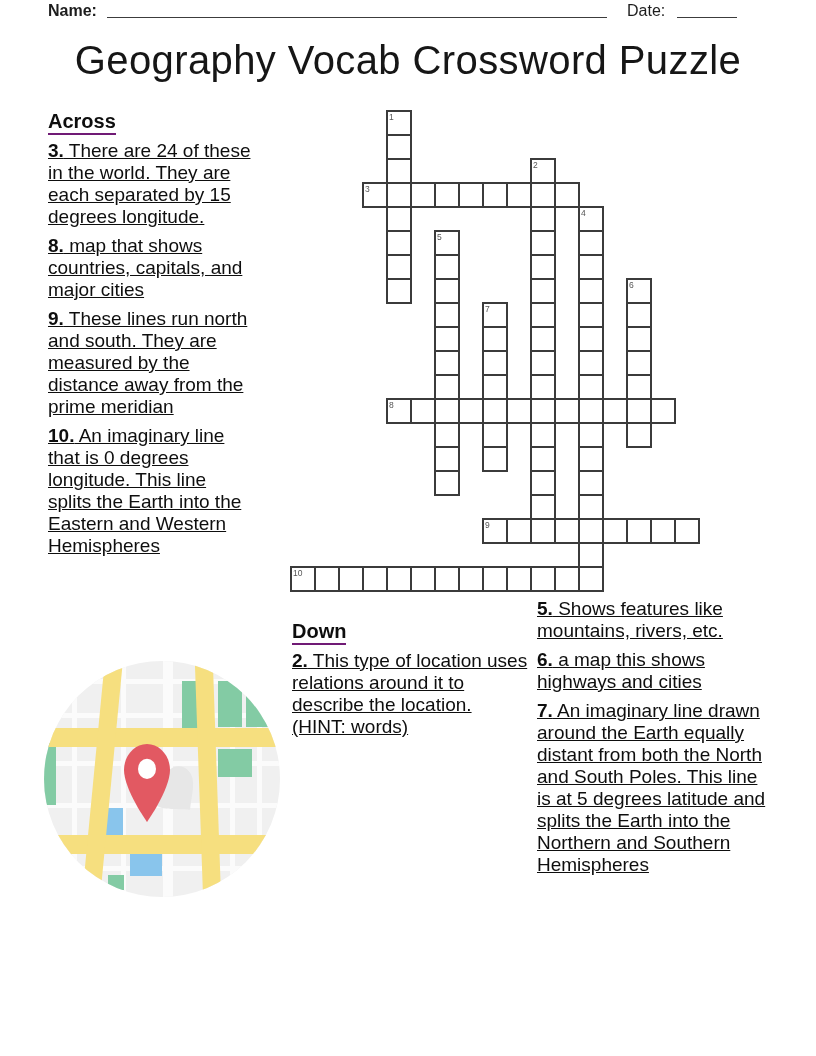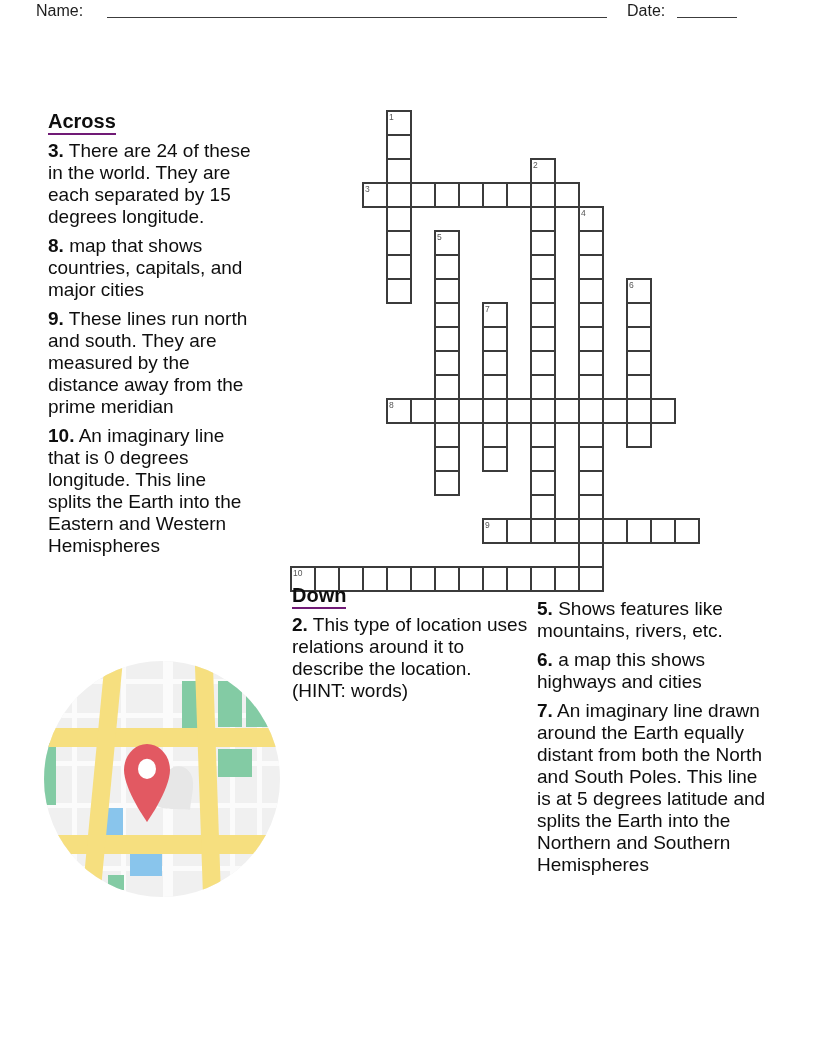--- a/index.html
+++ b/index.html
@@ -1,38 +1,38 @@
 <!DOCTYPE html>
 <html><head>
 <meta charset="utf-8">
 <style>
   html,body{margin:0;padding:0;background:#fff;}
   .page{position:relative;width:816px;height:1056px;background:#ffffff;overflow:hidden;
         font-family:"Liberation Sans",sans-serif;color:#111;}
 
   
   .hdr-label{position:absolute;top:2px;font-size:16px;color:#1d1d1d;}
-  #name-label{left:36px;}
+  #name-label{left:48px;font-weight:bold;}
   #date-label{left:627px;}
   .hdr-line{position:absolute;top:0;height:17px;border-bottom:1.6px solid #3c3c3c;}
   #name-line{left:107px;width:500px;}
   #date-line{left:677px;width:60px;}
 
   
   .title{position:absolute;left:0;right:0;top:38px;margin:0;text-align:center;
          font-size:40px;font-weight:400;color:#161616;letter-spacing:.4px;}
 
   
   .clues-col{position:absolute;font-size:19px;line-height:22px;color:#0e0e0e;}
   #across-col{left:48px;top:110px;width:206px;}
-  #down-left-col{left:292px;top:584px;width:238px;}
+  #down-left-col{left:292px;top:620px;width:238px;}
   #down-right-col{left:537px;top:598px;width:238px;}
   .section-heading{font-size:20px;font-weight:bold;margin:0 0 8px 0;}
   .section-heading span{border-bottom:2px solid #701a75;padding-bottom:1px;}
-  .clue{margin:0 0 7px 0;}
+  .clue{margin:0 0 7px 0;text-decoration:underline;}
   .clue-num{font-weight:bold;}
 
   
   #crossword-grid{position:absolute;left:290px;top:110px;}
   .cw-cell{position:absolute;box-sizing:border-box;border:2px solid #3b3b3b;background:#fff;}
   .cw-num{position:absolute;left:1px;top:0;font-size:8.5px;line-height:10px;color:#555;
           font-family:"Liberation Sans",sans-serif;}
 
   
   .map{position:absolute;left:44px;top:661px;width:236px;height:236px;border-radius:50%;
@@ -47,20 +47,21 @@
 </head>
 <body>
 
 <div class="page">
 
   <span class="hdr-label" id="name-label">Name:</span>
   <span class="hdr-line" id="name-line"></span>
   <span class="hdr-label" id="date-label">Date:</span>
   <span class="hdr-line" id="date-line"></span>
 
+  <h1 class="title">Geography Vocab Crossword Puzzle</h1>
 
   <div class="clues-col" id="across-col">
     <div class="section-heading">
       <span>Across</span>
     </div>
     <div id="across-clues">
         <p class="clue"><b class="clue-num">3.</b><span> There are 24 of these in the world. They are each separated by 15 degrees longitude.</span></p>
         <p class="clue"><b class="clue-num">8.</b><span> map that shows countries, capitals, and major cities</span></p>
         <p class="clue"><b class="clue-num">9.</b><span> These lines run north and south. They are measured by the distance away from the prime meridian</span></p>
         <p class="clue"><b class="clue-num">10.</b><span> An imaginary line that is 0 degrees longitude. This line splits the Earth into the Eastern and Western Hemispheres</span></p>

